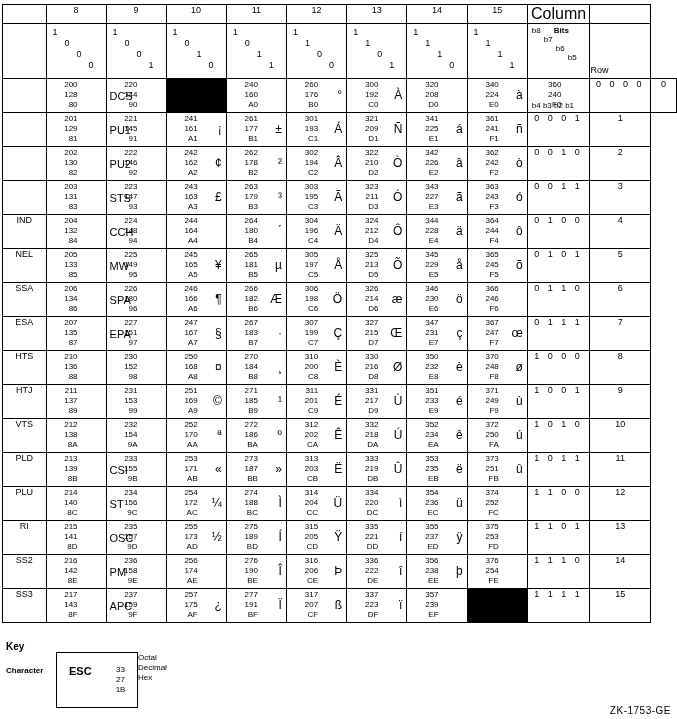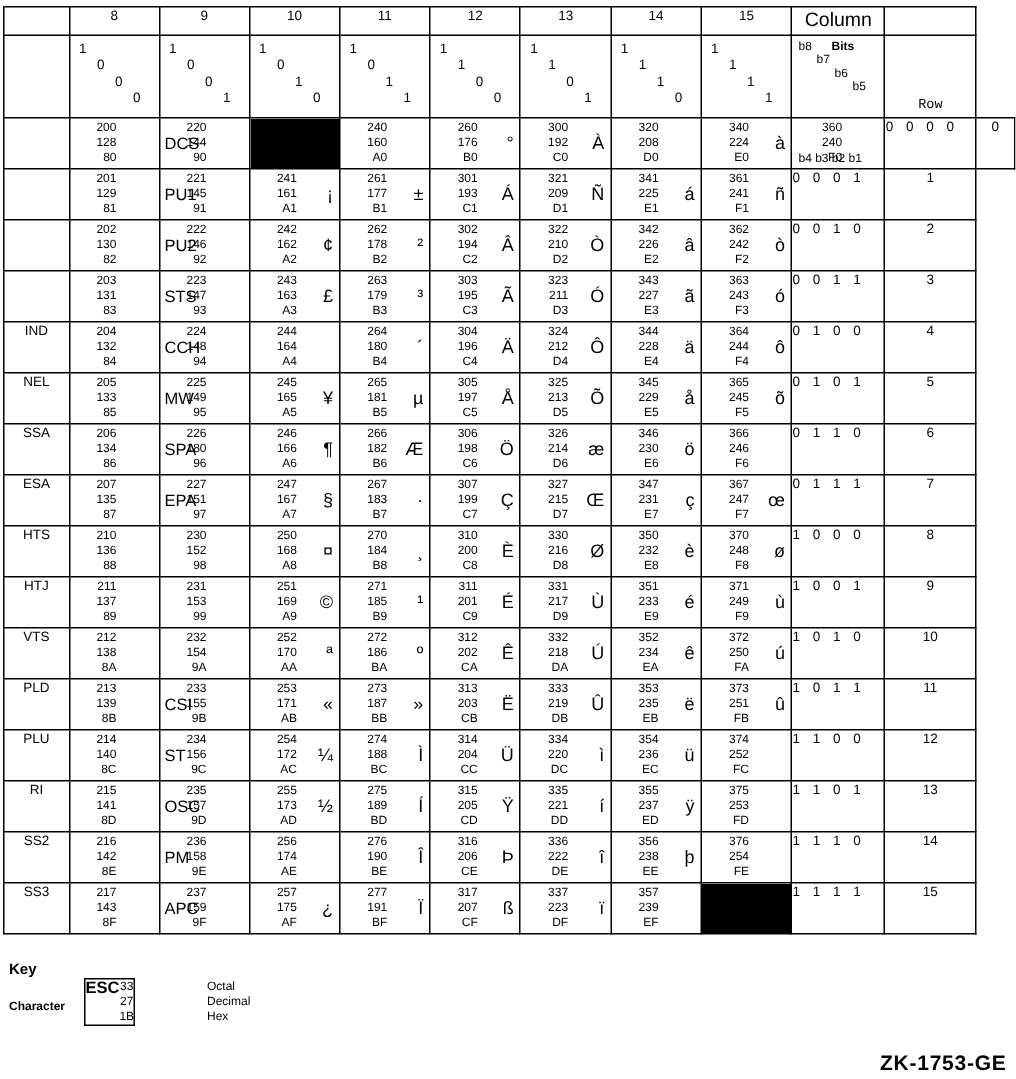--- a/index.html
+++ b/index.html
@@ -25,21 +25,21 @@
   }
 
   
   .colhdr{
     height:18px;
     text-align:center;
     font-weight:bold;
     font-size:12px;
     vertical-align:middle;
   }
-  .colhdr.colword{font-size:13px;}
+  .colhdr.colword{font-size:16px;}
 
   
   .bitsrow td{height:54px;position:relative;}
   .bitbox{position:relative;width:100%;height:100%;}
   .bitbox span{position:absolute;font-size:9px;}
   .b1{left:6px;top:3px;}
   .b2{left:18px;top:14px;}
   .b3{left:30px;top:25px;}
   .b4{left:42px;top:36px;}
 
@@ -74,44 +74,44 @@
     text-align:right;
     width:22px;
   }
   td.labelcell{
     width:44px;height:33px;
     text-align:center;vertical-align:middle;
     font-weight:bold;font-size:11px;
   }
   td.bitscell{
     width:62px;height:33px;
-    vertical-align:middle;
+    text-align:center;vertical-align:middle;
     font-size:9px;
     letter-spacing:3px;
   }
   td.rowcell{
     width:26px;height:33px;
     text-align:center;vertical-align:middle;
     font-weight:bold;font-size:11px;
   }
 
   
   #key{position:absolute;left:6px;top:641px;font-size:9px;}
   #key .keytitle{font-weight:bold;font-size:10px;}
   .keybox{position:relative;height:40px;}
   .keychar{position:absolute;left:0;top:14px;font-size:8px;font-weight:bold;}
   .keytable{
     position:absolute;left:50px;top:0px;
     border:1px solid #000;border-collapse:collapse;
   }
-  .keytable td{border:0;padding:0;vertical-align:top;}
+  .keytable td{border:0;padding:12px;vertical-align:top;}
   .kt-esc{width:46px;text-align:center;font-weight:bold;font-size:11px;padding-top:11px;}
   .kt-nums{width:32px;text-align:center;font-size:8px;line-height:10px;padding-top:2px;padding-right:4px;}
   .keylegend{position:absolute;left:132px;top:1px;font-size:8px;line-height:10px;}
-  #docid{position:absolute;right:6px;bottom:3px;font-size:14px;letter-spacing:0.5px;font-weight:bold;}
+  #docid{position:absolute;right:6px;bottom:3px;font-size:10px;letter-spacing:0.5px;}
 </style>
 </head>
 <body>
 
 <div id="wrap">
 
   <table class="main">
     <tbody id="table-body">
         <tr>
           <td class="colhdr" colspan="1" style="width: 34px;"></td>
@@ -195,21 +195,21 @@
           <td>
             <div class="bitlabel">
               <span class="bl-b8">b8</span>
               <span class="bl-b7">b7</span>
               <span class="bl-b6">b6</span>
               <span class="bl-b5">b5</span>
               <span class="bl-bits">Bits</span>
               <span class="bl-row">b4 b3 b2 b1</span>
             </div>
           </td>
-          <td style="vertical-align: bottom; text-align: center; font-family: Liberation Mono, monospace;">
+          <td style="vertical-align: bottom; text-align: left;">
             <div style="padding-bottom:3px;font-size:9px;">Row</div>
           </td>
         </tr>
         <tr>
           <td class="labelcell"></td>
           <td class="cell">
             <div class="nums">
               <div>200</div>
               <div>128</div>
               <div>80</div>

